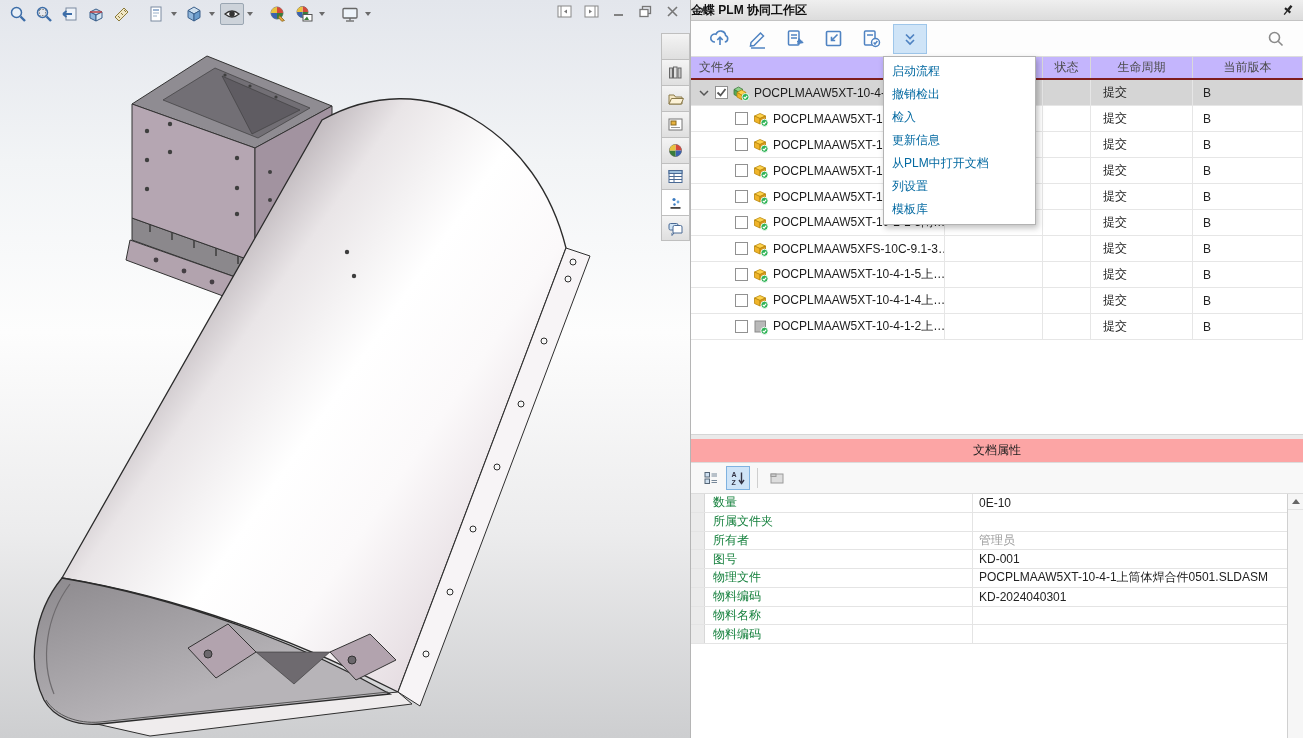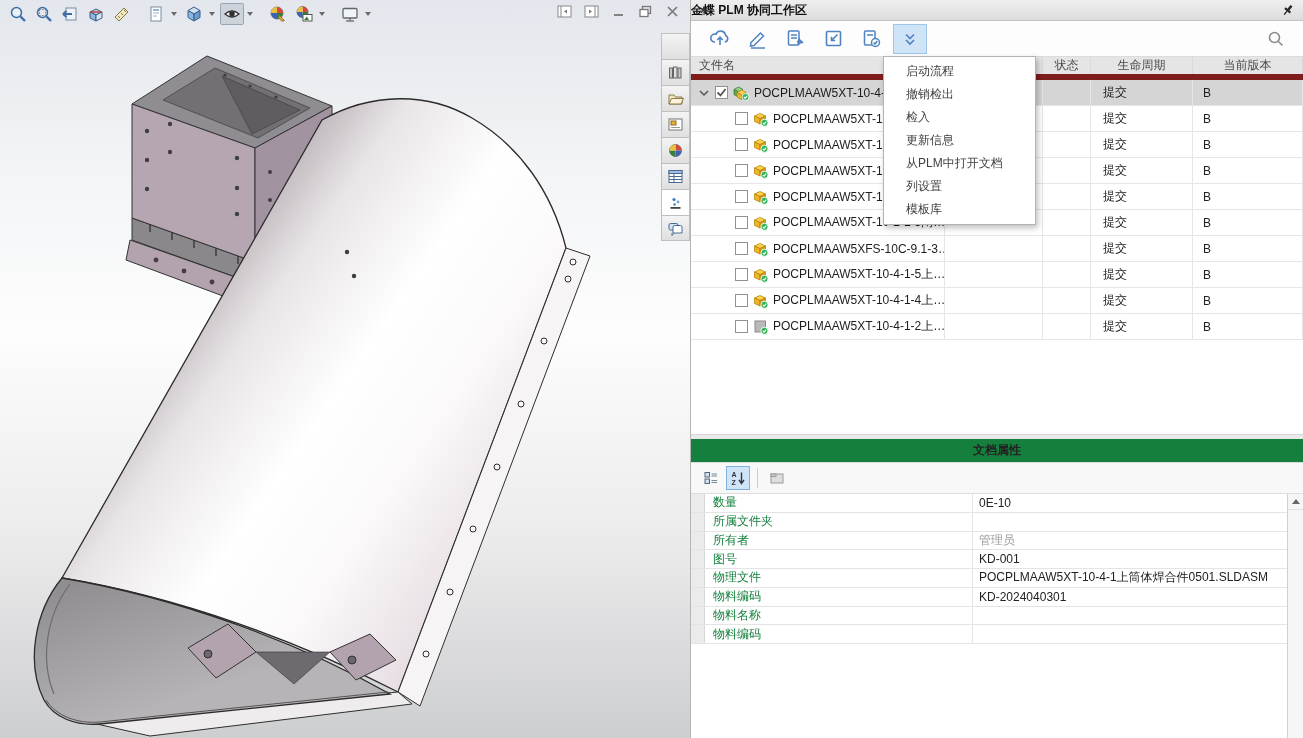--- a/index.html
+++ b/index.html
@@ -33,45 +33,45 @@
   .ptitle .chev{position:absolute;left:9px;font-weight:bold;color:#333;font-size:12px}
   .ptitle .ttl{width:100%;font-weight:bold;color:#111}
   .ptitle .pin{position:absolute;right:8px;top:3px}
 
   .ptoolbar{height:36px;border-bottom:1px solid #dcdcdc;display:flex;align-items:center;padding-left:12px;position:relative;flex:0 0 auto;background:#fdfdfd}
   .pbtn{width:34px;height:30px;display:flex;align-items:center;justify-content:center;margin-right:4px;border:1px solid transparent}
   .pbtn.active{background:#cfe4f7;border:1px solid #9ec6ea}
   .searchbtn{position:absolute;right:14px;top:5px;width:26px;height:26px;display:flex;align-items:center;justify-content:center}
 
   
-  .thead{height:23px;display:flex;border-bottom:6px solid #7f1d1d;color:#4b4b4b;background:#e5e5e5;flex:0 0 auto}
+  .thead{height:23px;display:flex;border-bottom:2px solid #7f1d1d;color:#4b4b4b;background:#c4b5fd;flex:0 0 auto}
   .thead .hc{border-right:1px solid #d9d9d9;display:flex;align-items:center;justify-content:center;height:100%}
   .thead .hc.name{justify-content:flex-start;padding-left:8px}
   .c-name{width:254px}.c-extra{width:98px}.c-status{width:48px}.c-life{width:102px}.c-ver{width:110px}
   .tbody{flex:0 0 auto}
   .trow{height:26px;display:flex;border-bottom:1px solid #e6e6e6}
   .trow .c{border-right:1px solid #e6e6e6;height:100%;display:flex;align-items:center;overflow:hidden;white-space:nowrap}
   .trow.sel{background:#d5d5d5}
   .trow .c.life{padding-left:12px}
   .trow .c.ver{padding-left:10px}
   .namecell{padding-left:6px;gap:4px}
   .namecell .exp{width:14px;display:flex;justify-content:center;flex:0 0 auto}
   .trow.child .namecell{padding-left:44px}
   .cb{width:13px;height:13px;border:1px solid #919191;background:#fff;flex:0 0 auto;display:flex;align-items:center;justify-content:center}
   .ricon{flex:0 0 auto;display:flex}
   .rlabel{color:#1c1c1c;overflow:hidden;text-overflow:clip;white-space:nowrap}
   .tempty{flex:1 1 auto;background:#fff}
 
   
   .menu{position:absolute;left:192px;top:56px;width:153px;background:#fff;border:1px solid #b3b3b3;box-shadow:2px 3px 6px rgba(0,0,0,.25);z-index:10;padding:3px 0}
-  .mi{height:23px;line-height:23px;padding-left:22px;color:#404040}
+  .mi{height:23px;line-height:23px;padding-left:8px;color:#0369a1}
 
   
   .splitter{height:5px;background:#eaeaea;border-top:1px solid #d6d6d6;flex:0 0 auto}
-  .sechead{height:24px;background:#15803d;border-bottom:1px solid #dcdcdc;display:flex;align-items:center;justify-content:center;font-weight:bold;color:#222;flex:0 0 auto}
+  .sechead{height:24px;background:#fca5a5;border-bottom:1px solid #dcdcdc;display:flex;align-items:center;justify-content:center;font-weight:normal;color:#222;flex:0 0 auto}
   .minibar{height:31px;background:#f8f8f8;border-bottom:1px solid #ddd;display:flex;align-items:center;padding-left:8px;gap:3px;flex:0 0 auto}
   .mbtn{width:24px;height:24px;display:flex;align-items:center;justify-content:center;border:1px solid transparent}
   .mbtn.active{background:#cfe4f7;border:1px solid #7fb2e0}
   .mdiv{width:1px;height:20px;background:#cfcfcf;margin:0 4px}
 
   .pgrid{flex:1 1 auto;position:relative;overflow:hidden}
   .prow{height:18.75px;display:flex;border-bottom:1px solid #e4e4e4;align-items:stretch}
   .gut{width:14px;background:#ebebeb;border-right:1px solid #d8d8d8;flex:0 0 auto}
   .plabel{width:268px;border-right:1px solid #e4e4e4;display:flex;align-items:center;padding-left:8px;color:#15803d;flex:0 0 auto}
   .pval{flex:1 1 auto;display:flex;align-items:center;padding-left:6px;color:#222;white-space:nowrap;overflow:hidden}

